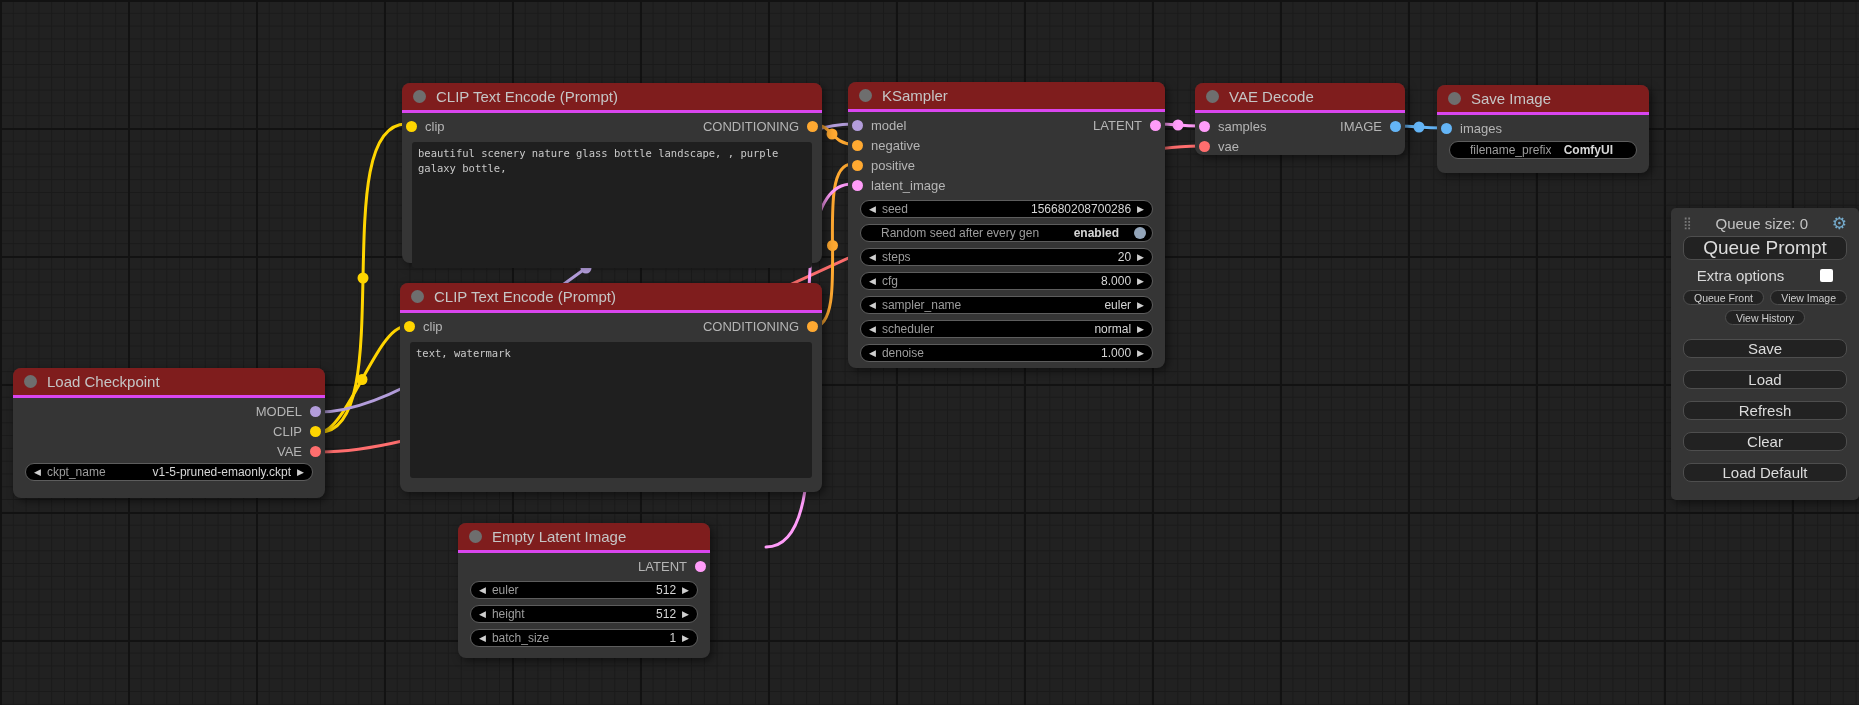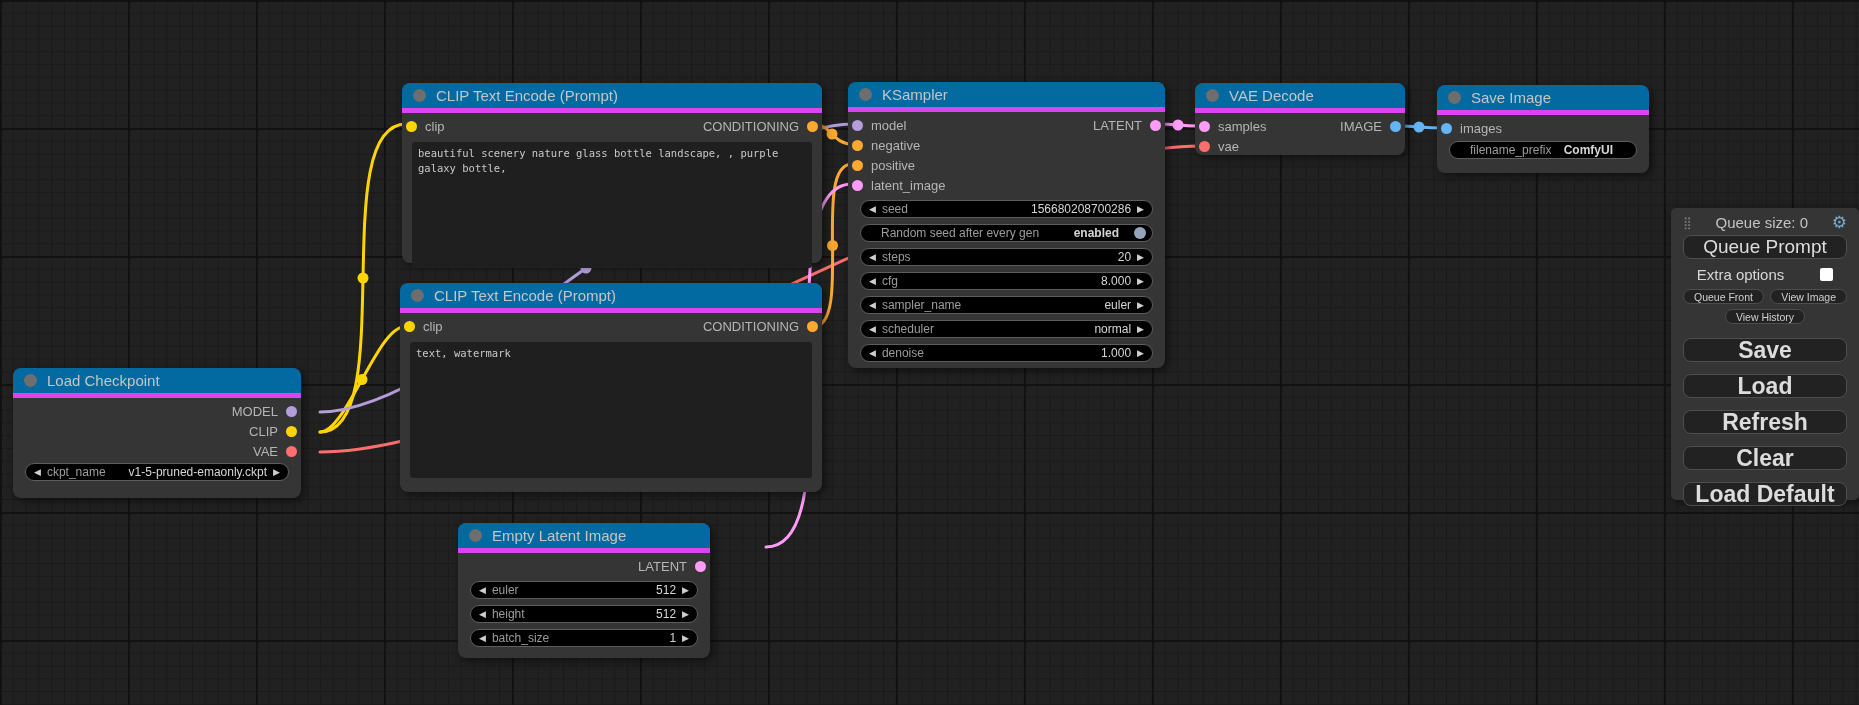--- a/index.html
+++ b/index.html
@@ -13,22 +13,22 @@
       linear-gradient(#1a1a1a 1px,transparent 1px),
       linear-gradient(90deg,#1a1a1a 1px,transparent 1px);
     background-size:128px 128px,128px 128px,12.8px 12.8px,12.8px 12.8px;
   }
   #wires{position:absolute;left:0;top:0;z-index:1;pointer-events:none;}
   .node{
     position:absolute;z-index:2;background:#353535;border-radius:8px;
     box-shadow:3px 3px 9px rgba(0,0,0,.5);color:#b5b5b5;font-size:13px;
   }
   .ntitle{
-    height:30px;display:flex;align-items:center;background:#0369a1;
-    border-radius:8px 8px 0 0;border-bottom:5px solid #d946ef;box-sizing:border-box;
+    height:30px;display:flex;align-items:center;background:#7f1d1d;
+    border-radius:8px 8px 0 0;border-bottom:3px solid #d946ef;box-sizing:border-box;
   }
   .tdot{width:13px;height:13px;border-radius:50%;background:#6e6e6e;margin:0 10px 0 11px;flex:0 0 auto;}
   .ttext{color:#c5c5c5;font-size:15px;white-space:nowrap;}
   .srow{height:20px;display:flex;align-items:center;position:relative;}
   .srow.first{margin-top:3px;}
   .sgrp{display:flex;align-items:center;}
   .sgrp.right{margin-left:auto;}
   .sdot{width:11px;height:11px;border-radius:50%;flex:0 0 auto;}
   .sgrp.left .sdot{margin-left:4px;margin-right:8px;}
   .sgrp.right .sdot{margin-right:4px;margin-left:8px;}
@@ -66,21 +66,21 @@
     background:#222;border:1px solid #4e4e4e;border-radius:8px;color:#dcdcdc;
     display:flex;align-items:center;justify-content:center;cursor:pointer;
     font-family:"Liberation Sans",sans-serif;box-sizing:border-box;
   }
   .btn-queue{height:27px;font-size:19px;margin-bottom:7px;}
   .extra-row{display:flex;align-items:center;justify-content:center;height:18px;margin-bottom:6px;font-size:15px;color:#d8d8d8;gap:28px;}
   .checkbox{width:13px;height:13px;background:#fff;border-radius:2px;margin-left:8px;cursor:pointer;}
   .pill-row{display:flex;justify-content:space-between;margin-bottom:5px;}
   .btn-pill{height:15px;font-size:10.5px;border-radius:9px;padding:0 10px;color:#cfcfcf;}
   .pill-center{display:flex;justify-content:center;margin-bottom:14px;}
-  .btn-big{height:24px;font-size:23px;margin-bottom:12px;font-weight:bold;}
+  .btn-big{height:24px;font-size:15px;margin-bottom:12px;}
 </style>
 </head>
 <body>
 
 <svg id="wires" width="1859" height="705">
     <path d="M320,432 C400,432 326,124 406,124" stroke="#FFD500" stroke-width="3" fill="none" stroke-linecap="round"></path>
     <circle cx="363" cy="277.99993896484375" r="5.5" fill="#FFD500"></circle>
     <path d="M320,432 C346,432 378,327 404,327" stroke="#FFD500" stroke-width="3" fill="none" stroke-linecap="round"></path>
     <circle cx="362" cy="379.5" r="5.5" fill="#FFD500"></circle>
     <path d="M320,412 C457,412 715,124 852,124" stroke="#B39DDB" stroke-width="3" fill="none" stroke-linecap="round"></path>
@@ -92,21 +92,21 @@
     <path d="M813,327 C854,327 811,164 852,164" stroke="#FFA931" stroke-width="3" fill="none" stroke-linecap="round"></path>
     <circle cx="832.5" cy="245.5" r="5.5" fill="#FFA931"></circle>
     <path d="M766,547 C857,547 761,184 852,184" stroke="#FF9CF9" stroke-width="3" fill="none" stroke-linecap="round"></path>
     <circle cx="809" cy="365.50006103515625" r="5.5" fill="#FF9CF9"></circle>
     <path d="M1157,124 C1177,124 1179,126 1199,126" stroke="#FF9CF9" stroke-width="3" fill="none" stroke-linecap="round"></path>
     <circle cx="1178" cy="125" r="5.5" fill="#FF9CF9"></circle>
     <path d="M1397,126 C1417,126 1421,128 1441,128" stroke="#64B5F6" stroke-width="3" fill="none" stroke-linecap="round"></path>
     <circle cx="1419" cy="127" r="5.5" fill="#64B5F6"></circle>
   </svg>
 
-<div class="node" style="left:13px;top:368px;width:288px;height:130px">
+<div class="node" style="left:13px;top:368px;width:312px;height:130px">
   <div class="ntitle">
     <span class="tdot"></span>
     <span class="ttext">Load Checkpoint</span>
   </div>
   <div class="srow first">
     <div class="sgrp right">
       <span class="slabel">MODEL</span>
       <span class="sdot" style="background: rgb(179, 157, 219);"></span>
     </div>
   </div>

